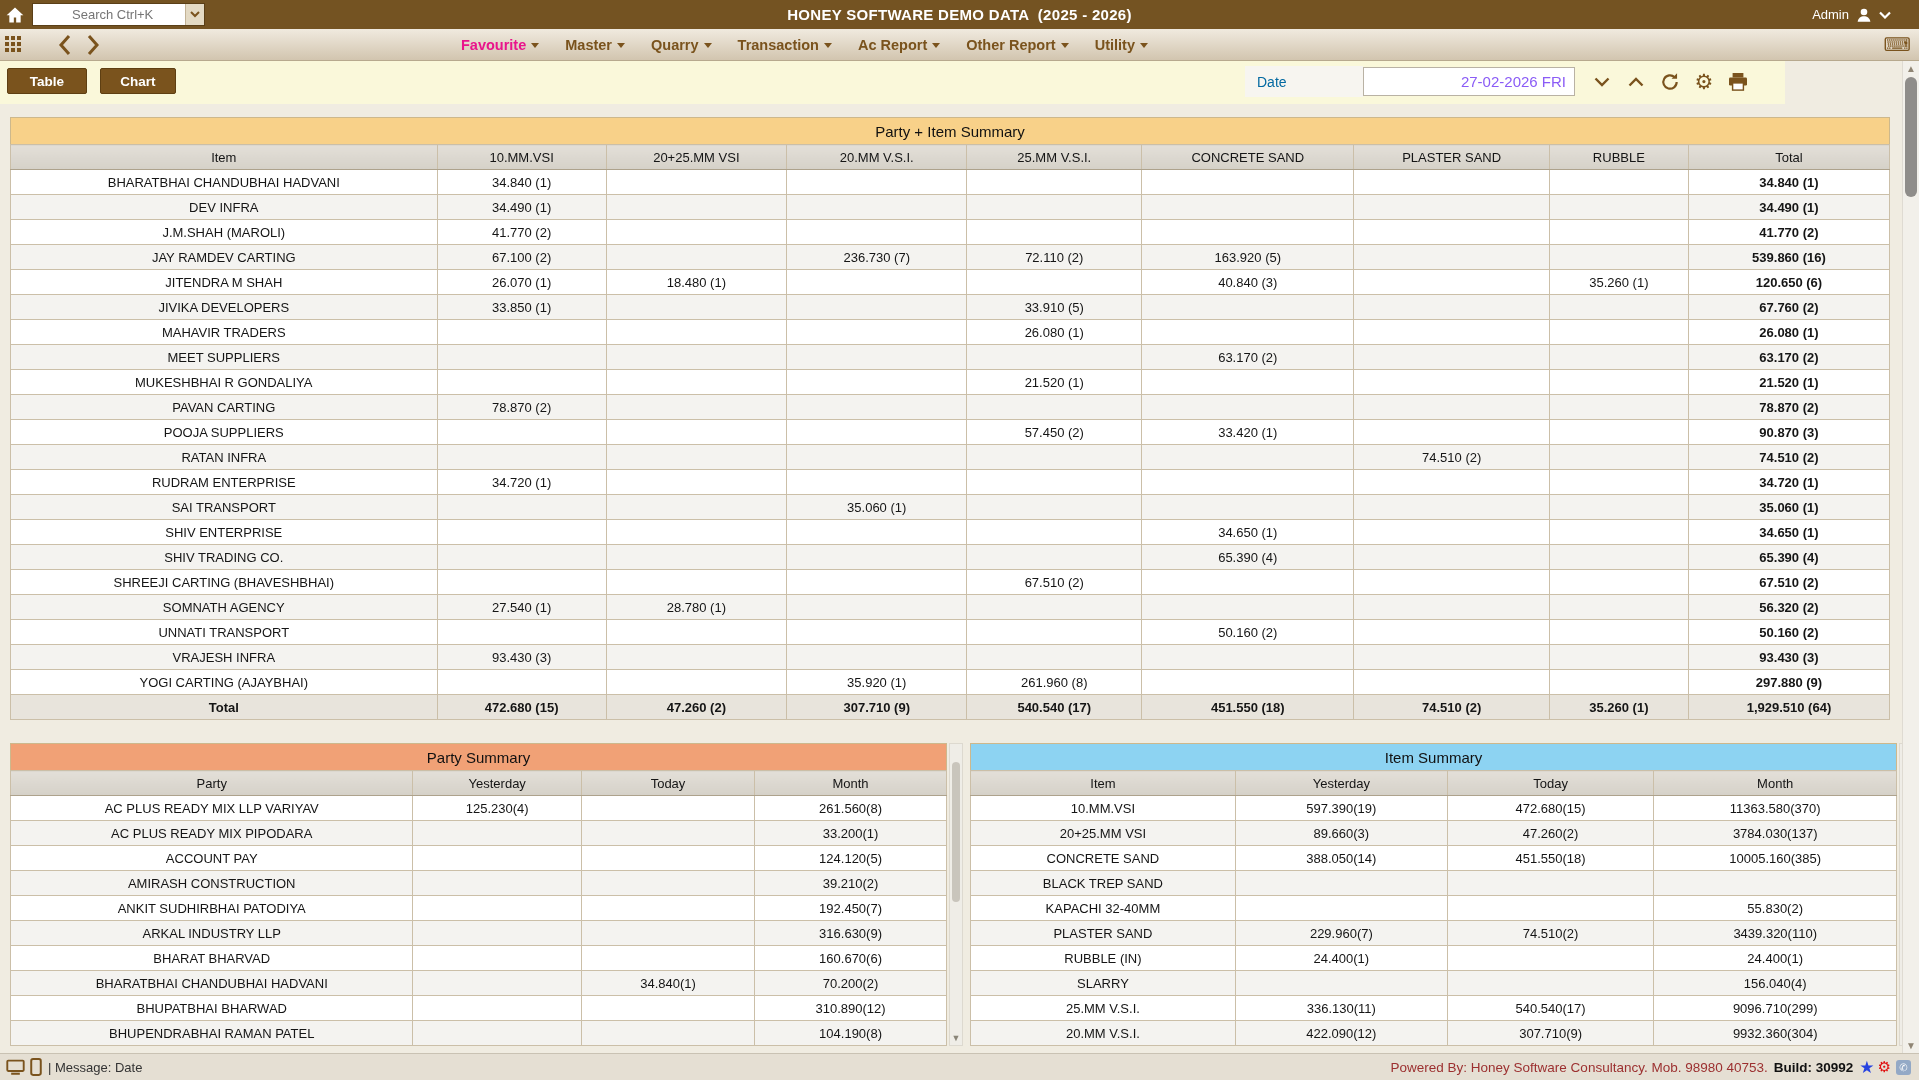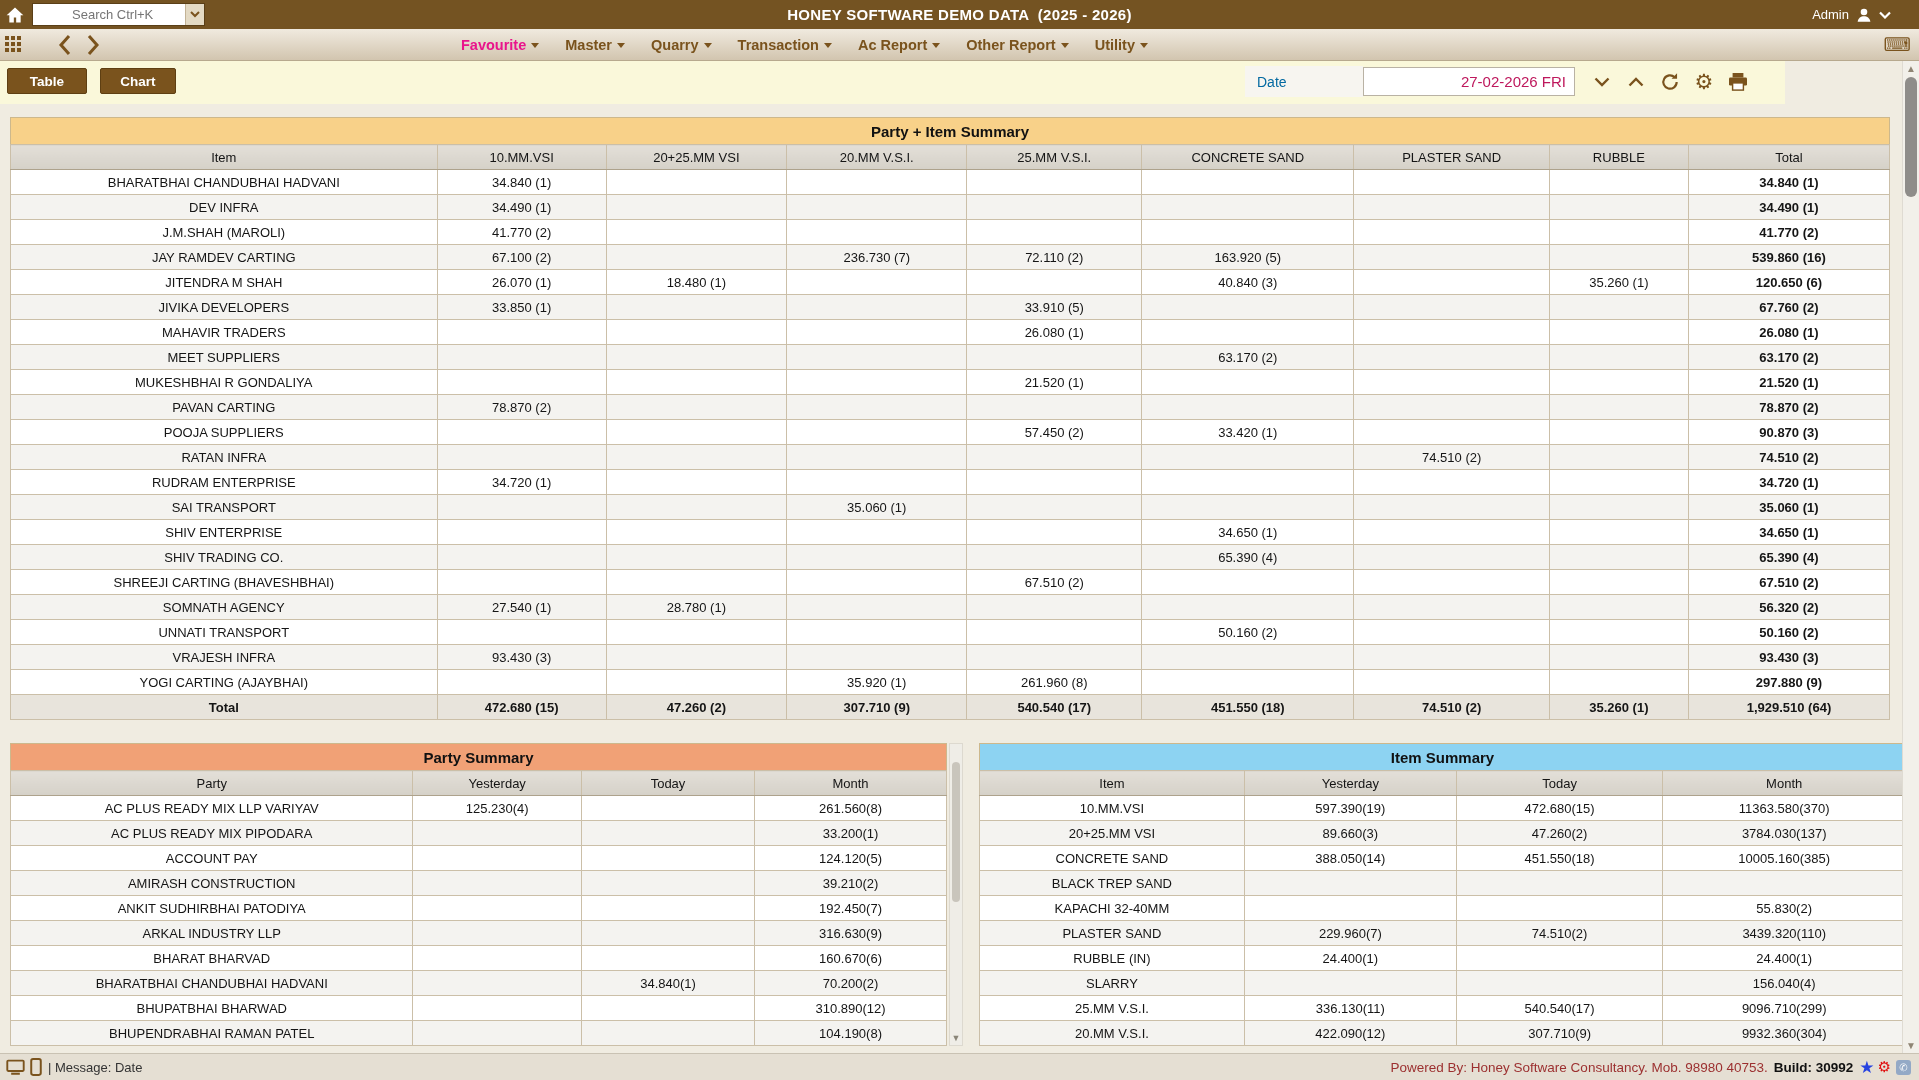--- a/index.html
+++ b/index.html
@@ -40,37 +40,37 @@
   .subbar { position:absolute; left:0; top:61px; width:1785px; height:43px; background:#FAF8DA;text-decoration:underline; }
   .tc-btn { position:absolute; top:7px; height:26px; background:#7A531D; color:#fff;
     border:1px solid #5e3f12; border-radius:2px; font-size:13.5px; font-weight:bold;
     font-family:"Liberation Sans",sans-serif; cursor:pointer; }
   .btn-table { left:7px; width:80px; }
   .btn-chart { left:100px; width:76px; }
   .date-zone { position:absolute; right:30px; top:5px; height:31px; display:flex; align-items:center; }
   .date-label-bg { background:#F7F5F0; height:31px; width:118px; display:flex; align-items:center;
     padding-left:12px; font-size:14px; color:#0369a1; }
   .date-input { width:212px; height:29px; border:1px solid #b9b2a4; background:#fff;
-    text-align:right; padding:0 8px; font-size:15px; color:#be185d;
+    text-align:right; padding:0 8px; font-size:15px; color:#8b5cf6;
     font-family:"Liberation Sans",sans-serif; margin-right:10px; }
   .tool-ic { width:34px; height:30px; display:flex; align-items:center; justify-content:center;
     color:#7A531D; cursor:pointer; }
 
   
   .content { position:absolute; left:0; top:104px; width:1902px; height:949px; }
 
   table { border-collapse:collapse; table-layout:fixed; width:100%; font-size:13px; color:#151515; }
   th, td { border:1px solid #CBBFA8; height:25px; text-align:center; overflow:hidden;
     white-space:nowrap; padding:0 4px; }
   thead th { background:linear-gradient(#E3DFD8,#D5D1C8); font-weight:normal; font-size:13px;
     border-bottom:1px solid #ada28c; }
   tbody tr:nth-child(even) td { background:#F4F3F0; }
   tbody tr:nth-child(odd) td { background:#FFFFFF; }
   .tbl-title { height:27px; display:flex; align-items:center; justify-content:center;
-    font-size:15px; font-weight:bold; color:#111; border:1px solid #cdb88c; border-bottom:0; }
+    font-size:15px; font-weight:normal; color:#111; border:1px solid #cdb88c; border-bottom:0; }
 
   .main-wrap { position:absolute; left:10px; top:13px; width:1880px; }
   .main-wrap .tbl-title { background:#F8D189; }
   #main-table td:last-child { font-weight:bold; }
   #main-table tfoot td { background:#E8E4DC; font-weight:bold; border-top:1px solid #9a9183; }
 
   .bottom-zone { position:absolute; left:10px; top:639px; display:flex; }
   .party-wrap { width:937px; }
   .party-wrap .tbl-title { background:#F1A176; }
   .item-wrap { width:927px; }
@@ -598,21 +598,21 @@
             </tr>
           </tbody>
       </table>
     </div>
 
     <div class="mini-scroll" style="height:303px;">
       <div class="thumb"></div>
       <div class="dn">▼</div>
     </div>
 
-    <div class="item-wrap" style="margin-left:16px;">
+    <div class="item-wrap" style="margin-left:7px;">
       <div class="tbl-title">Item Summary</div>
       <table id="item-table">
         <colgroup>
             <col class="iw-1">
             <col class="iw-2">
             <col class="iw-3">
             <col class="iw-4">
           </colgroup>
         <thead>
             <tr>

